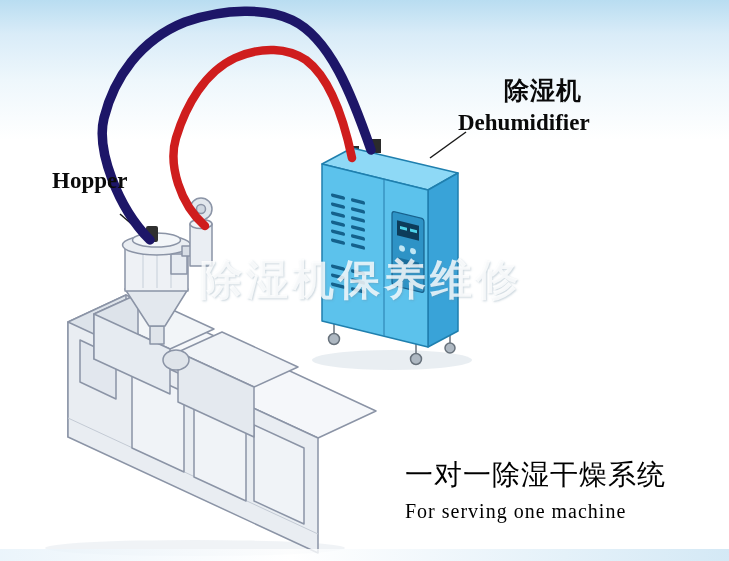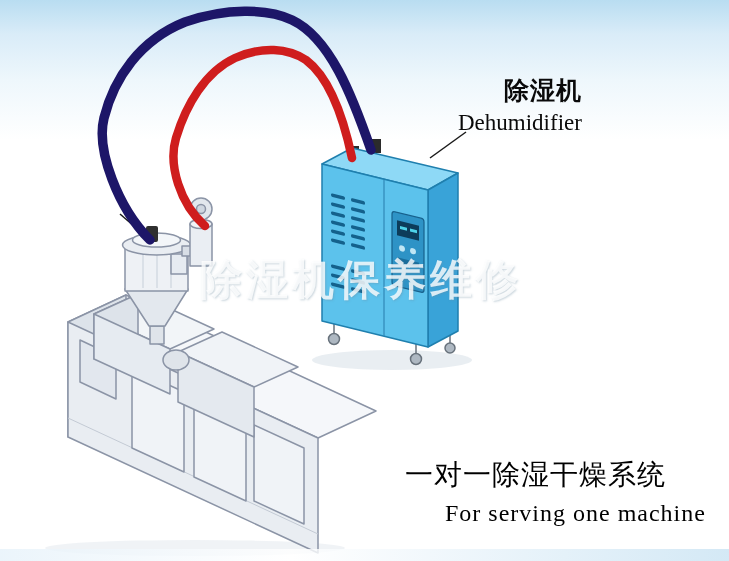--- a/index.html
+++ b/index.html
@@ -9,27 +9,27 @@
     font-family:"Liberation Sans",sans-serif;
   }
   .bottom-strip{
     position:absolute;left:0;right:0;bottom:0;height:12px;
     background:linear-gradient(90deg,#e6f2fa 0%,#ffffff 40%,#c9e3f3 100%);
     opacity:.8;
   }
   svg.scene{position:absolute;left:0;top:0;}
   .label{position:absolute;white-space:nowrap;color:#0a0a0a;}
   .label .cn{display:block;font-weight:700;font-size:25px;letter-spacing:1px;font-family:"Liberation Sans",sans-serif;padding-left:16px;}
-  .label .en{display:block;font-size:23px;font-family:"Liberation Serif",serif;margin-top:3px;}
+  .label .en{display:block;font-size:23px;font-family:"Liberation Serif",serif;margin-top:3px;font-weight:bold;}
   .label-hopper{left:52px;top:165px;}
   .label-dehu{left:458px;top:74px;}
   .label-dehu .cn{margin-left:30px;}
   .caption{position:absolute;left:405px;top:456px;white-space:nowrap;color:#000;}
   .caption .cn{display:block;font-weight:400;font-size:28px;letter-spacing:1px;font-family:"Liberation Sans",sans-serif;}
-  .caption .en{display:block;font-size:24px;letter-spacing:1px;font-family:"Liberation Serif",serif;margin-top:6px;margin-left:40px;}
+  .caption .en{display:block;font-size:20px;letter-spacing:1px;font-family:"Liberation Serif",serif;margin-top:6px;}
   .watermark{
     position:absolute;left:200px;top:252px;white-space:nowrap;
     font-size:42px;font-weight:700;letter-spacing:4px;
     color:rgba(255,255,255,0.80);
     text-shadow:1px 1px 2px rgba(110,140,160,0.35);
     font-family:"Liberation Sans",sans-serif;
     pointer-events:none;
   }
 </style>
 </head>
@@ -141,20 +141,21 @@
     </g>
 
     <line x1="120" y1="214" x2="150" y2="240" stroke="#1a1a1a" stroke-width="1.5"></line>
     <line x1="466" y1="132" x2="430" y2="158" stroke="#1a1a1a" stroke-width="1.5"></line>
 
     <path d="M150,240 C118,208 96,150 104,118 C114,78 140,40 185,22 C225,8 268,8 292,20 C330,38 352,95 371,150" fill="none" stroke="#1d1668" stroke-width="9.5" stroke-linecap="round"></path>
     <path d="M205,226 C180,204 168,165 176,138 C186,105 205,72 235,58 C262,46 288,48 306,60 C330,78 344,120 352,158" fill="none" stroke="#cf1d1d" stroke-width="8.5" stroke-linecap="round"></path>
   </svg>
 
   <div class="label label-hopper">
+    <span class="en">Hopper</span>
   </div>
 
   <div class="label label-dehu">
     <span class="cn">除湿机</span>
     <span class="en">Dehumidifier</span>
   </div>
 
   <div class="watermark">除湿机保养维修</div>
 
   <div class="caption">

